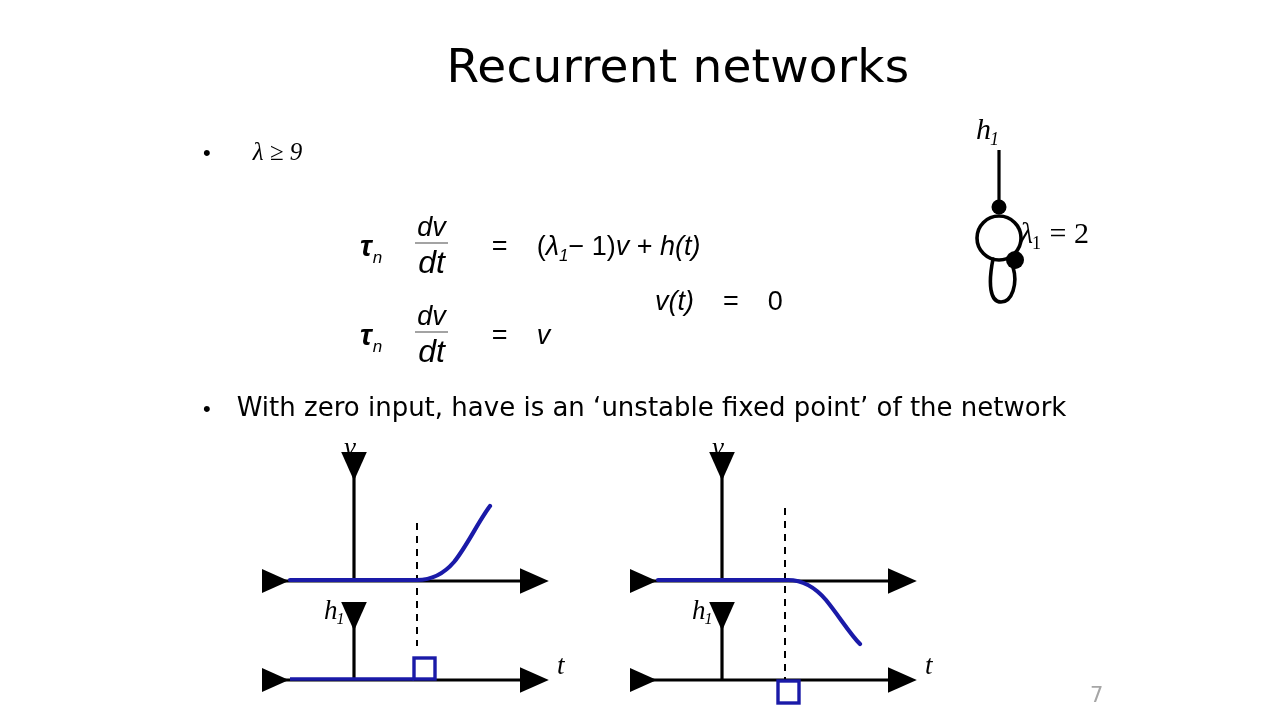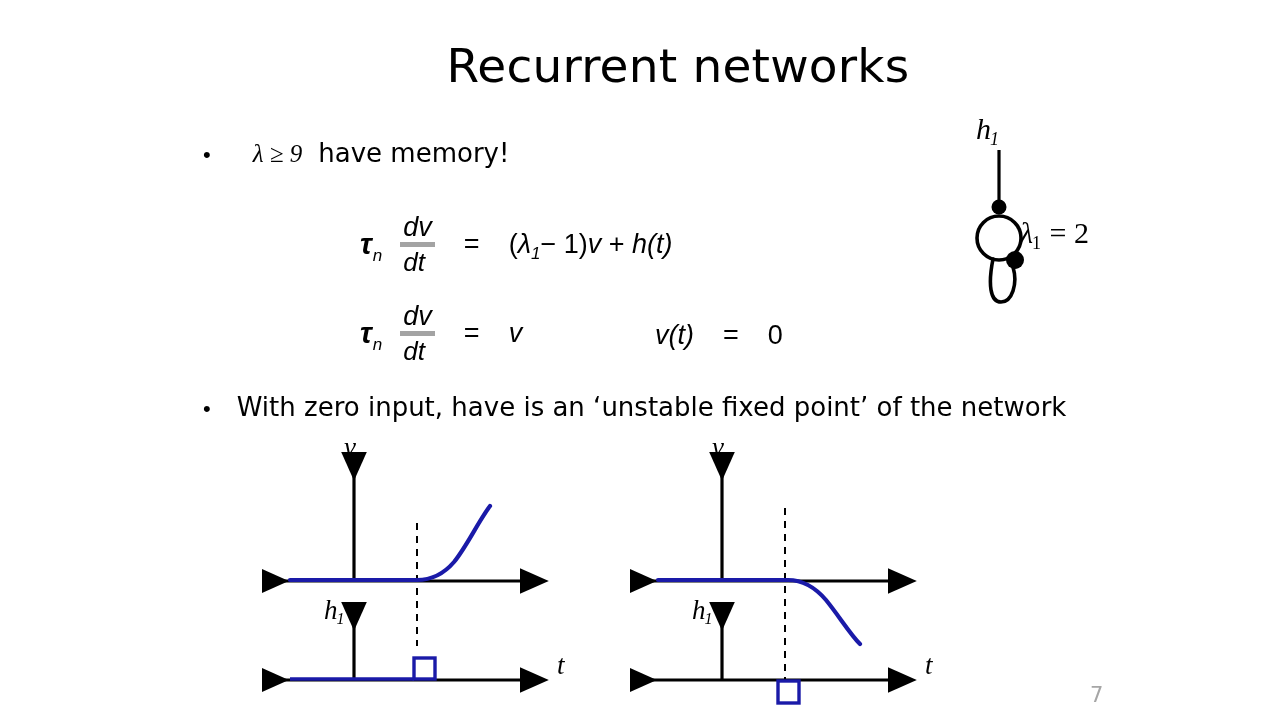--- a/index.html
+++ b/index.html
@@ -66,45 +66,46 @@
     position: absolute;
     font-family: Liberation Sans, sans-serif;
     font-size: 28px;
     display: flex;
     align-items: center;
     white-space: nowrap;
     gap: 19px;
   }
   #equation-1 { top: 213px; left: 360px; }
   #equation-2 { top: 302px; left: 360px; }
-  #equation-2b { top: 320px; left: 655px; }
+  #equation-2b { top: 286px; left: 655px; }
 
   .tau {
     font-style: italic;
     font-weight: bold;
     font-size: 29px;
     position: relative;
   }
   .tau .sub {
     font-size: 17px;
     font-style: italic;
     font-weight: normal;
     position: relative;
     top: 7px;
     left: 1px;
   }
   .frac {
     display: inline-flex;
     flex-direction: column;
-    margin: 0 0;
+    align-items: center;
+    margin: 0 14px;
     font-style: italic;
     line-height: 1.05;
   }
   .frac .num { padding: 0 3px 1px 3px; font-size: 27px; }
-  .frac .den { padding: 2px 3px 0 3px; font-size: 26px; border-top: 5px solid #a3a3a3; }
+  .frac .den { padding: 2px 3px 0 3px; font-size: 32px; border-top: 2px solid #a3a3a3; }
   .eqsign { font-style: normal; margin: 0 10px; font-size: 27px; }
   .rhs { font-style: italic; font-size: 27px; }
   .rhs .paren, .rhs .op, .rhs .num0 { font-style: normal; }
   .lam-sub { font-size: 17px; position: relative; top: 6px; }
 
   
   #network-diagram {
     position: absolute;
     top: 112px;
     left: 948px;
@@ -161,21 +162,20 @@
   }
 </style>
 </head>
 <body>
 
 <div id="slide-title">Recurrent networks</div>
 
 <div class="bullet-row" id="bullet-1">
   <span class="bullet-dot">•</span>
   <span class="inline-math">λ ≥ 9</span>
-  <span class="bullet-text">have memory!</span>
 </div>
 
 <div class="equation" id="equation-1">
   <span class="tau">
     <span>τ</span><span class="sub">n</span>
   </span>
   <span class="frac">
     <span class="num">dv</span>
     <span class="den">dt</span>
   </span>

